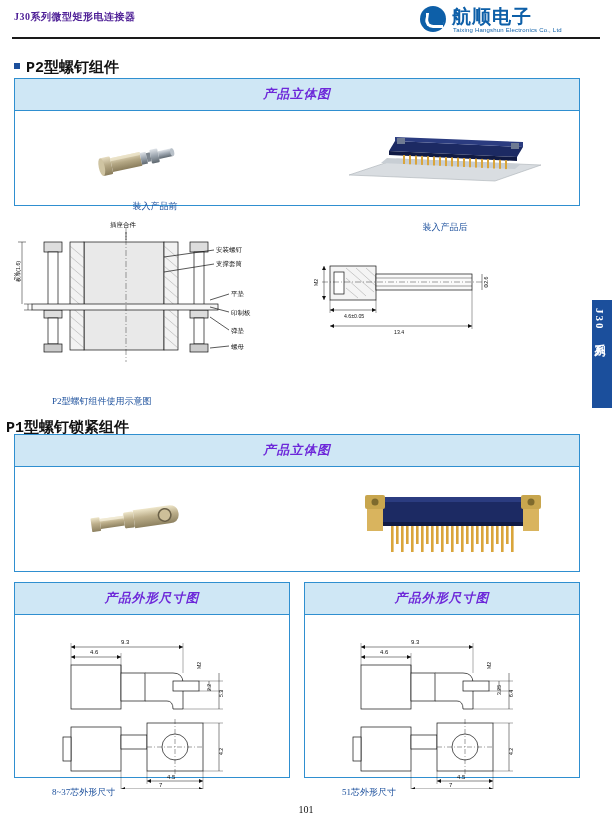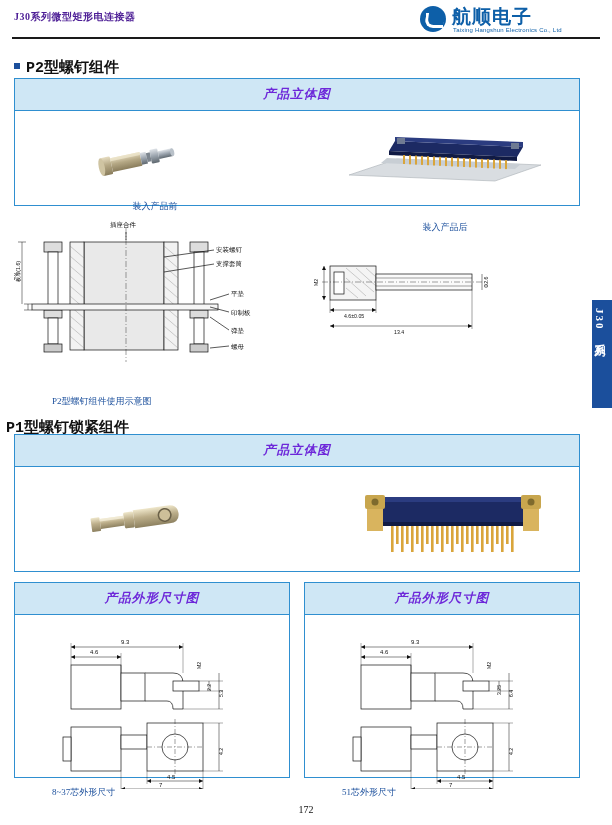--- a/index.html
+++ b/index.html
@@ -565,14 +565,14 @@
         <text class="dimtext" x="190" y="132" transform="rotate(-90 190 132)">4.2</text>
         <text class="dimtext7" x="134" y="156">4.5</text>
         <text class="dimtext7" x="126" y="164">7</text>
       </svg>
     </div>
   </div>
 
   <div class="caption-dark" style="left:52px; top:786px; width:200px;">8~37芯外形尺寸</div>
   <div class="caption-dark" style="left:342px; top:786px; width:200px;">51芯外形尺寸</div>
 
-  <div class="page-num">172</div>
+  <div class="page-num">101</div>
 </div>
 
 </body></html>

